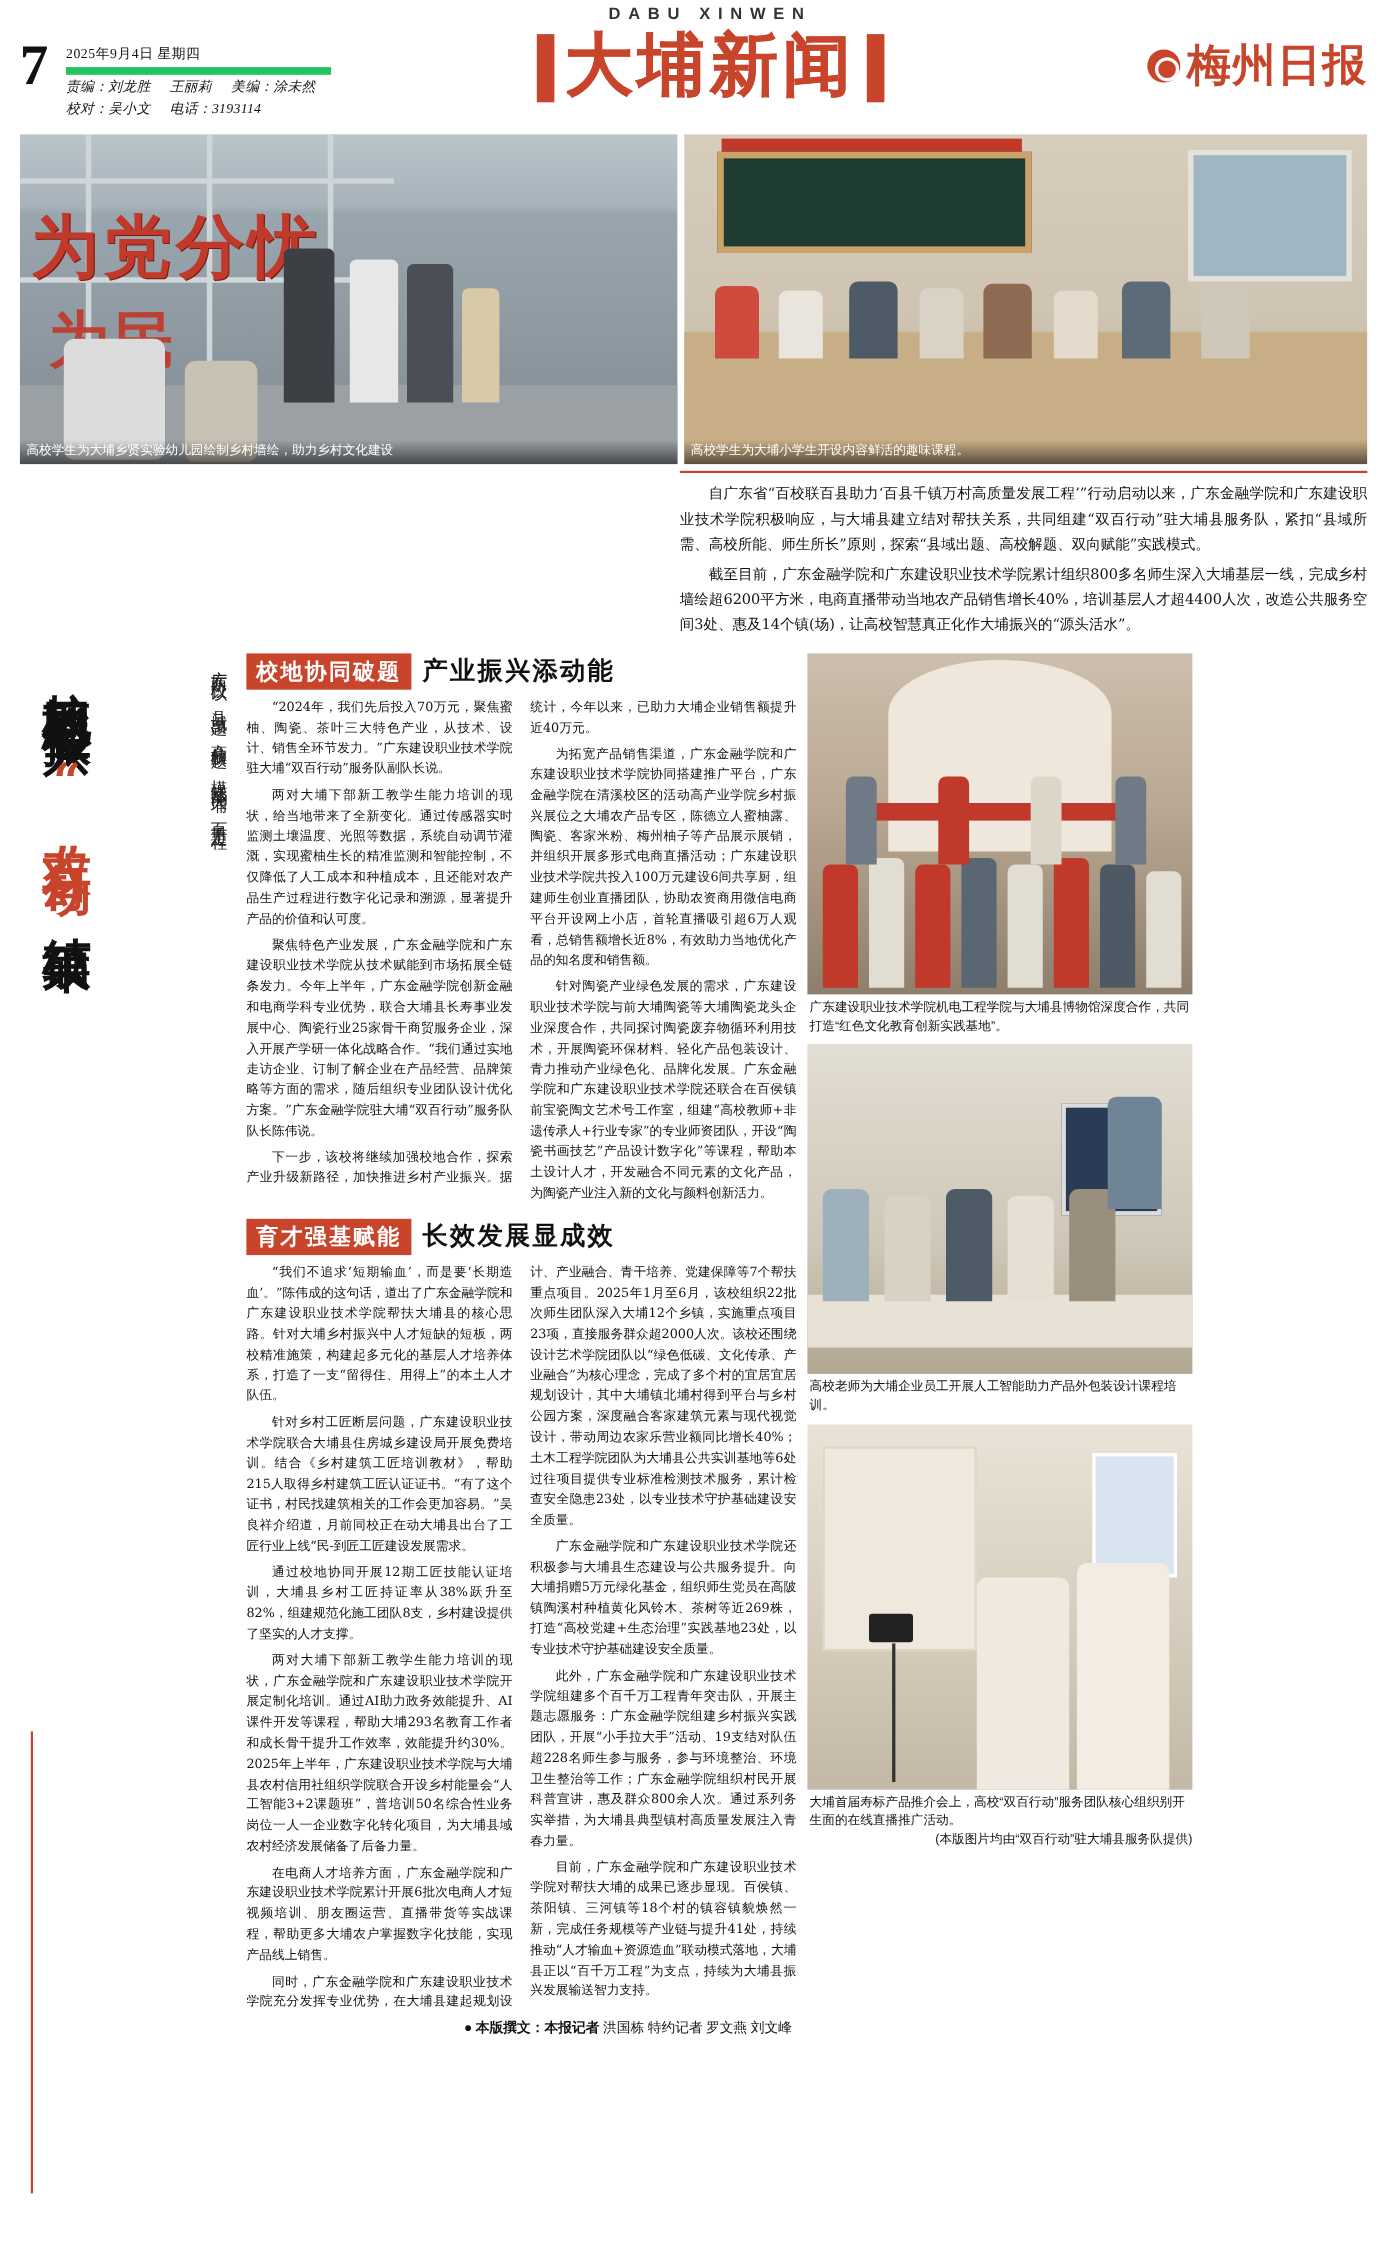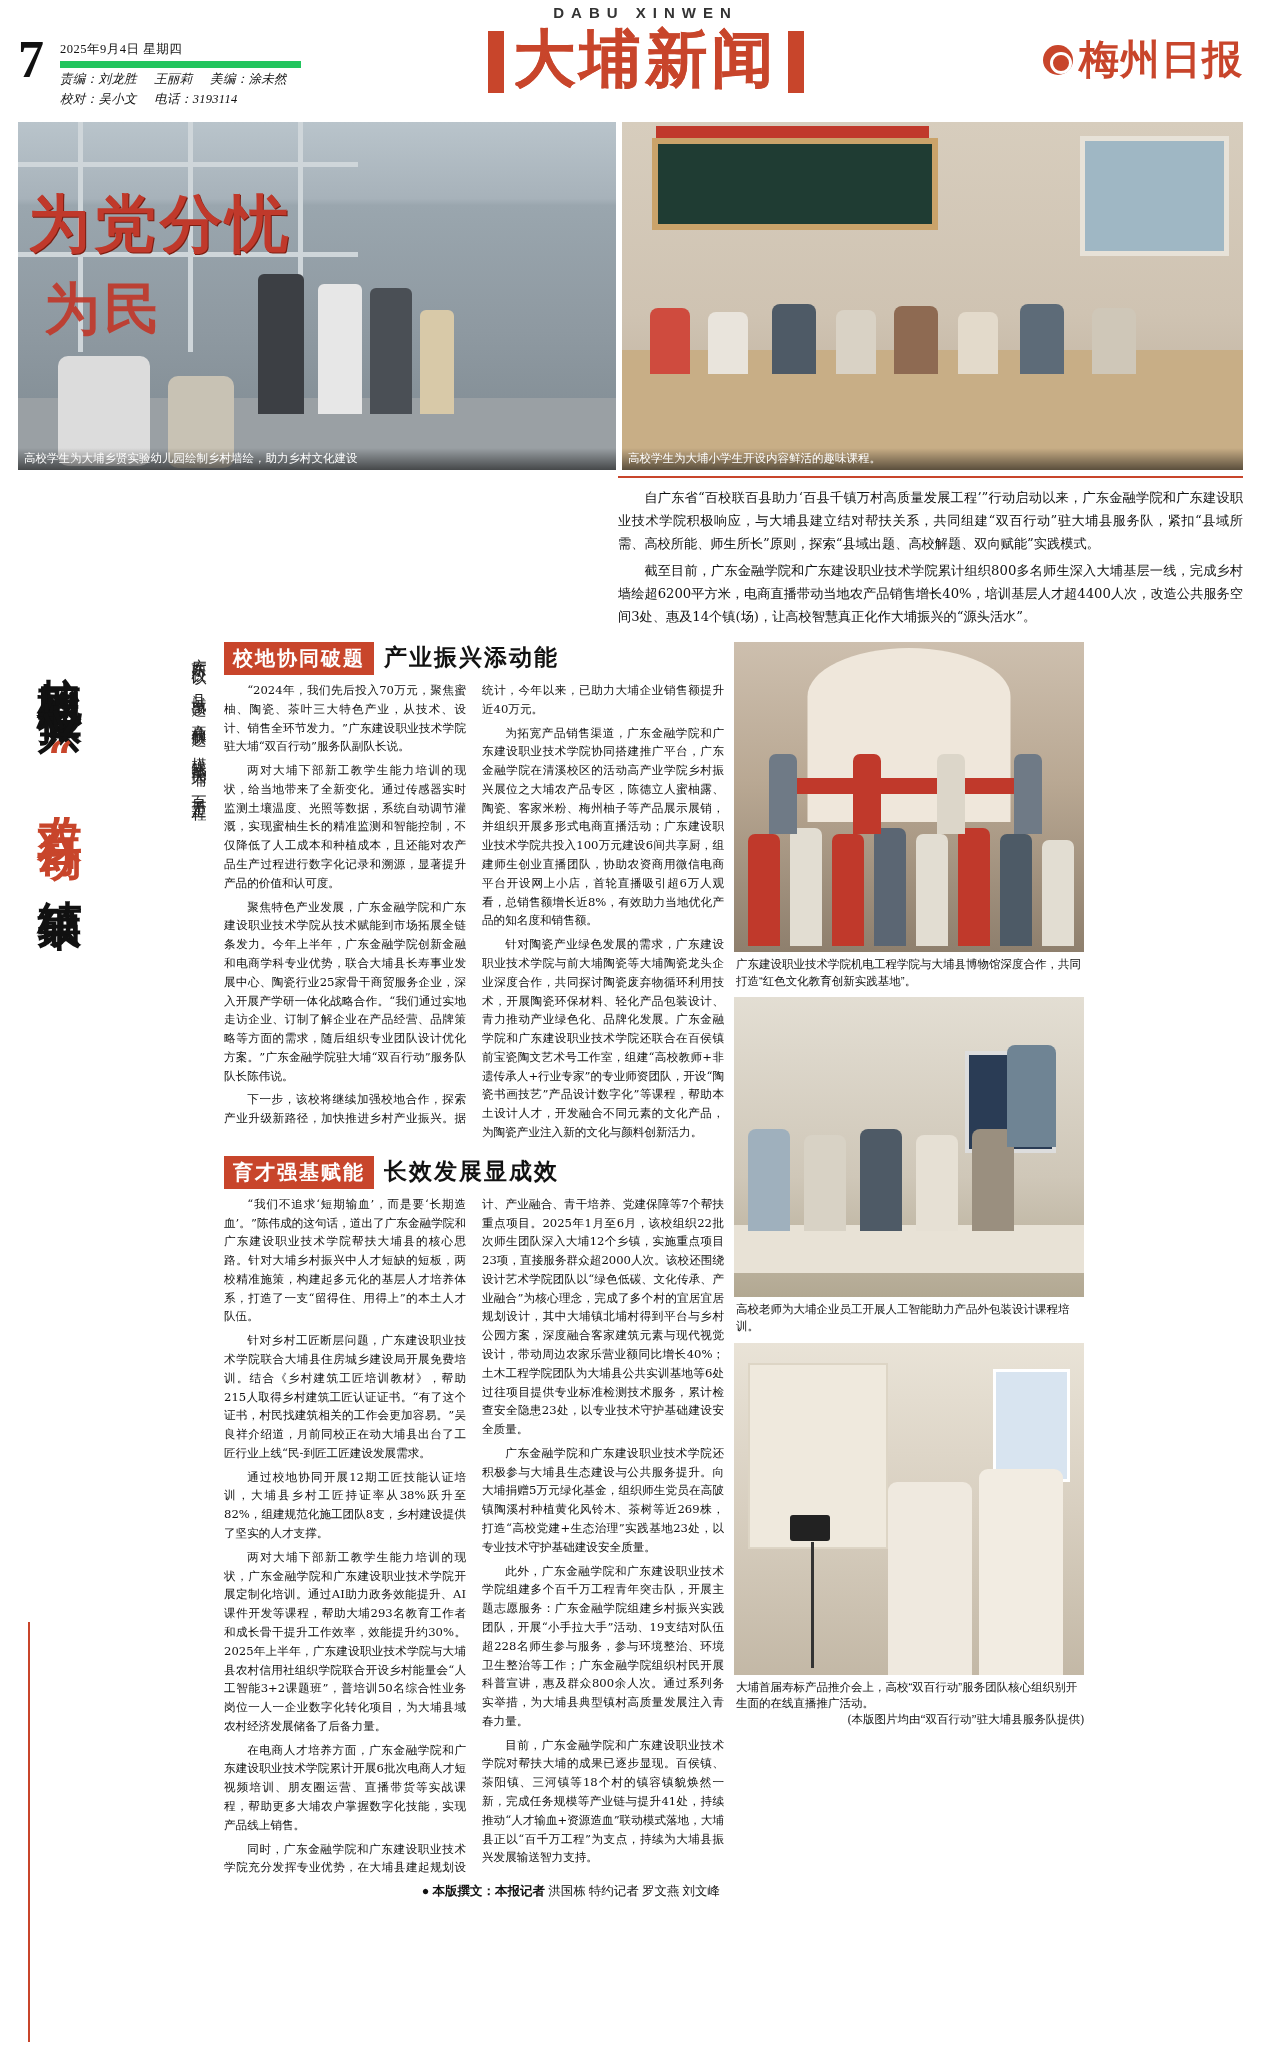--- a/index.html
+++ b/index.html
@@ -38,21 +38,21 @@
     font-family:"DejaVu Serif", serif; line-height:1.15;
     -webkit-text-stroke:0.5px #c8452b;
   }
   .mast-right { width:270px; padding-top:32px; text-align:right; }
   .mzrb { display:inline-flex; align-items:center; gap:6px; }
   .mzrb-logo { width:30px; height:30px; background:#c8452b; border-radius:50%; position:relative; }
   .mzrb-logo:after{ content:""; position:absolute; left:7px; top:7px; width:16px; height:16px; border:3px solid #fff; border-radius:50%; }
   .mzrb-text { font-size:40px; font-weight:bold; color:#c8452b; font-family:"DejaVu Serif", serif; letter-spacing:1px;}
 
   
-  .top-photos { display:flex; gap:6px; height:348px; margin-top:4px; }
+  .top-photos { display:flex; gap:6px; height:300px; margin-top:4px; }
   .photo { position:relative; overflow:hidden; }
   .cap {
     position:absolute; left:0; bottom:0; right:0;
     color:#fff; font-size:11.5px; line-height:1.35; padding:3px 6px;
     background:linear-gradient(transparent, rgba(0,0,0,0.55));
     font-family:Liberation Sans, sans-serif;
   }
   .photo-a { flex:0 0 598px; }
   .photo-b { flex:1; }
 
@@ -159,21 +159,21 @@
   .ph-live .tripod { position:absolute; left:22%; bottom:2%; width:3px; height:38%; background:#333; }
   .ph-live .cam { position:absolute; left:16%; top:52%; width:40px; height:26px; background:#222; border-radius:3px; }
   .ph-live .p { position:absolute; border-radius:9px 9px 0 0; }
 
   
   .byline {
     text-align:right; font-size:12.5px; margin-top:6px; padding-right:4px;
     font-family:Liberation Serif, serif;
   }
   .byline .b { font-weight:bold; }
-  .credit-right { font-size:11.5px; text-align:right; font-family:Liberation Serif, serif; }
+  .credit-right { font-size:11.5px; text-align:right; font-family:Liberation Sans, sans-serif; }
 </style>
 </head>
 <body>
 
 <div class="page">
 
   <div class="masthead">
     <div class="mast-left">
       <div class="pagenum">7</div>
       <div class="mast-meta">

